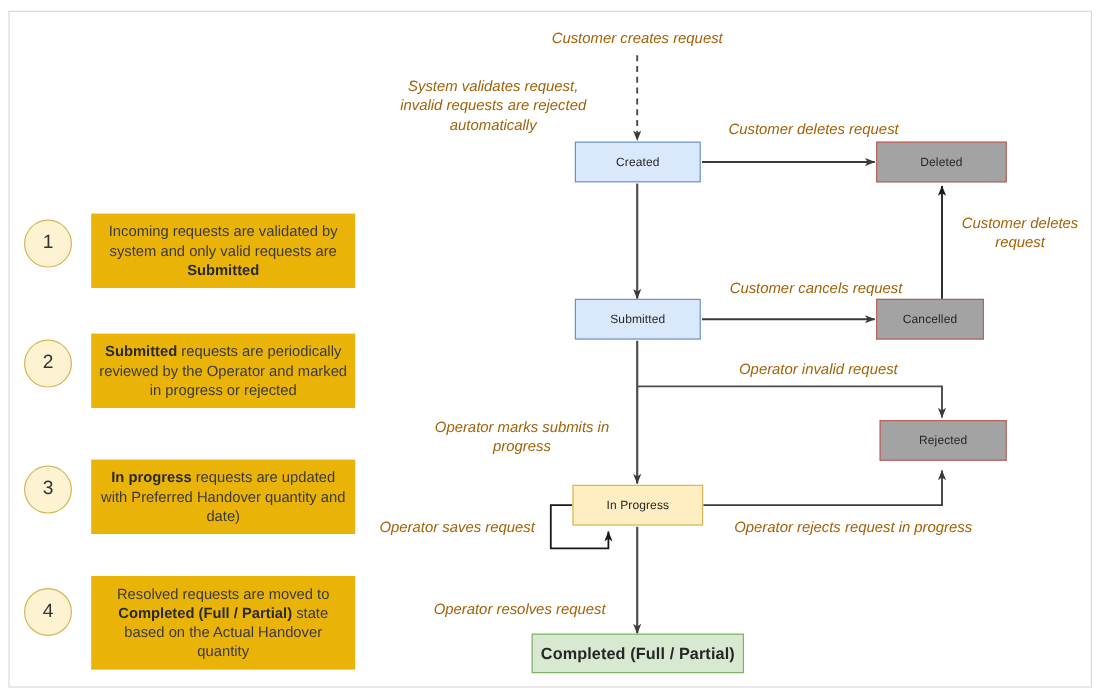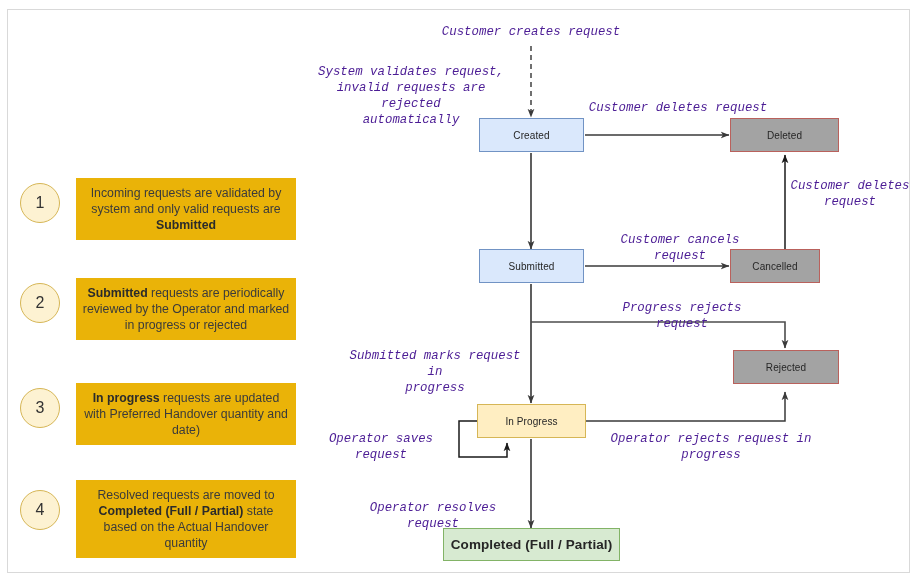--- a/index.html
+++ b/index.html
@@ -74,25 +74,24 @@
   .node.blue   { background: #dae8fc; border-color: #7193c4; }
   .node.red    { background: #a3a3a3; border-color: #b9615c; }
   .node.yellow { background: #ffeec2; border-color: #d6b656; }
   .node.green  { background: #d7ead1; border-color: #82b366; font-weight: bold; font-size: 13.5px; }
 
   
   .elabel {
     position: absolute;
     font-size: 12.4px;
     font-style: italic;
-    color: #4c1d95;
+    color: #a16207;
     line-height: 16px;
     text-align: center;
     white-space: pre-line;
-    font-family: Liberation Mono, monospace;
   }
 
   
   #edges {
     position: absolute;
     left: 0; top: 0;
     width: 919px;
     height: 583px;
     pointer-events: none;
   }
@@ -195,23 +194,23 @@
 automatically</div>
 
   <div class="elabel" style="left:588px; top:100px; width:180px;">Customer deletes request</div>
 
   <div class="elabel" style="left:789px; top:178px; width:122px; text-align:center;">Customer deletes
 request</div>
 
 
   <div class="elabel" style="left:591px; top:232px; width:178px;">Customer cancels request</div>
 
-  <div class="elabel" style="left:596px; top:300px; width:172px;">Progress rejects request</div>
-
-  <div class="elabel" style="left:345px; top:348px; width:180px;">Submitted marks request in
+  <div class="elabel" style="left:596px; top:300px; width:172px;">Operator invalid request</div>
+
+  <div class="elabel" style="left:345px; top:348px; width:180px;">Operator marks submits in
 progress</div>
 
   <div class="elabel" style="left:305px; top:431px; width:152px;">Operator saves request</div>
 
   <div class="elabel" style="left:597px; top:431px; width:228px;">Operator rejects request in progress</div>
 
   <div class="elabel" style="left:352px; top:500px; width:162px;">Operator resolves request</div>
 </div>
 
 </body></html>

